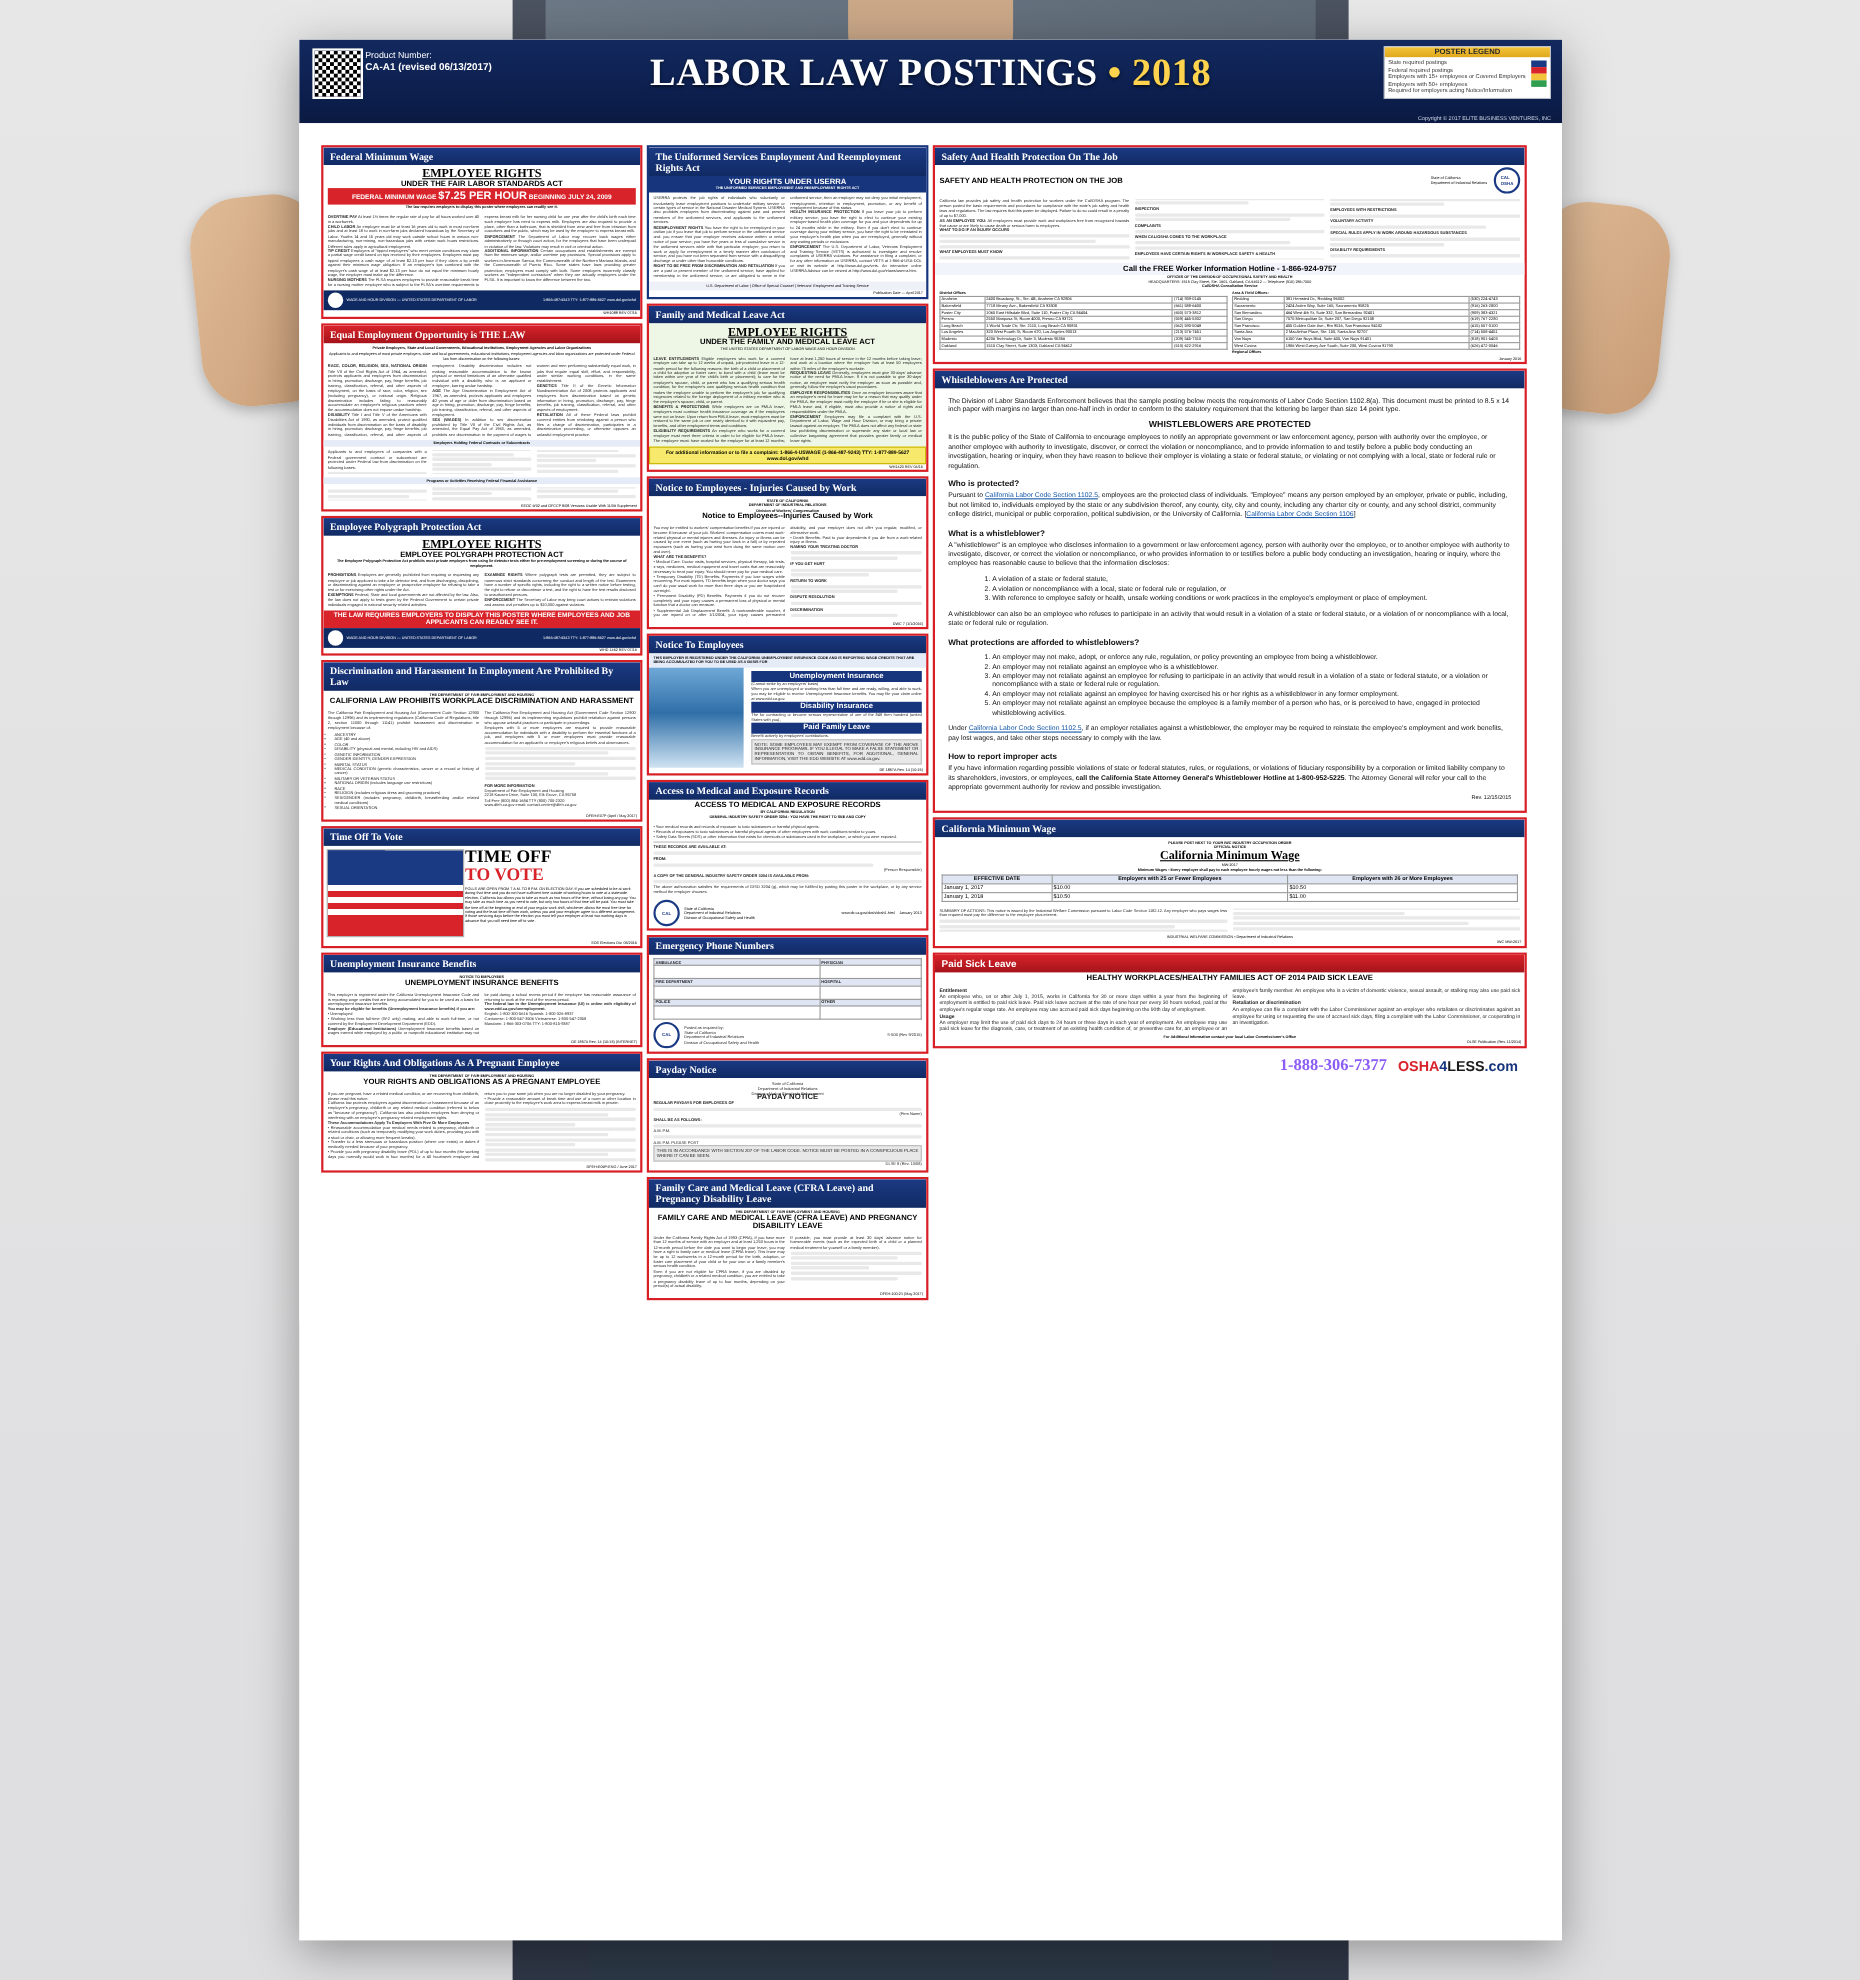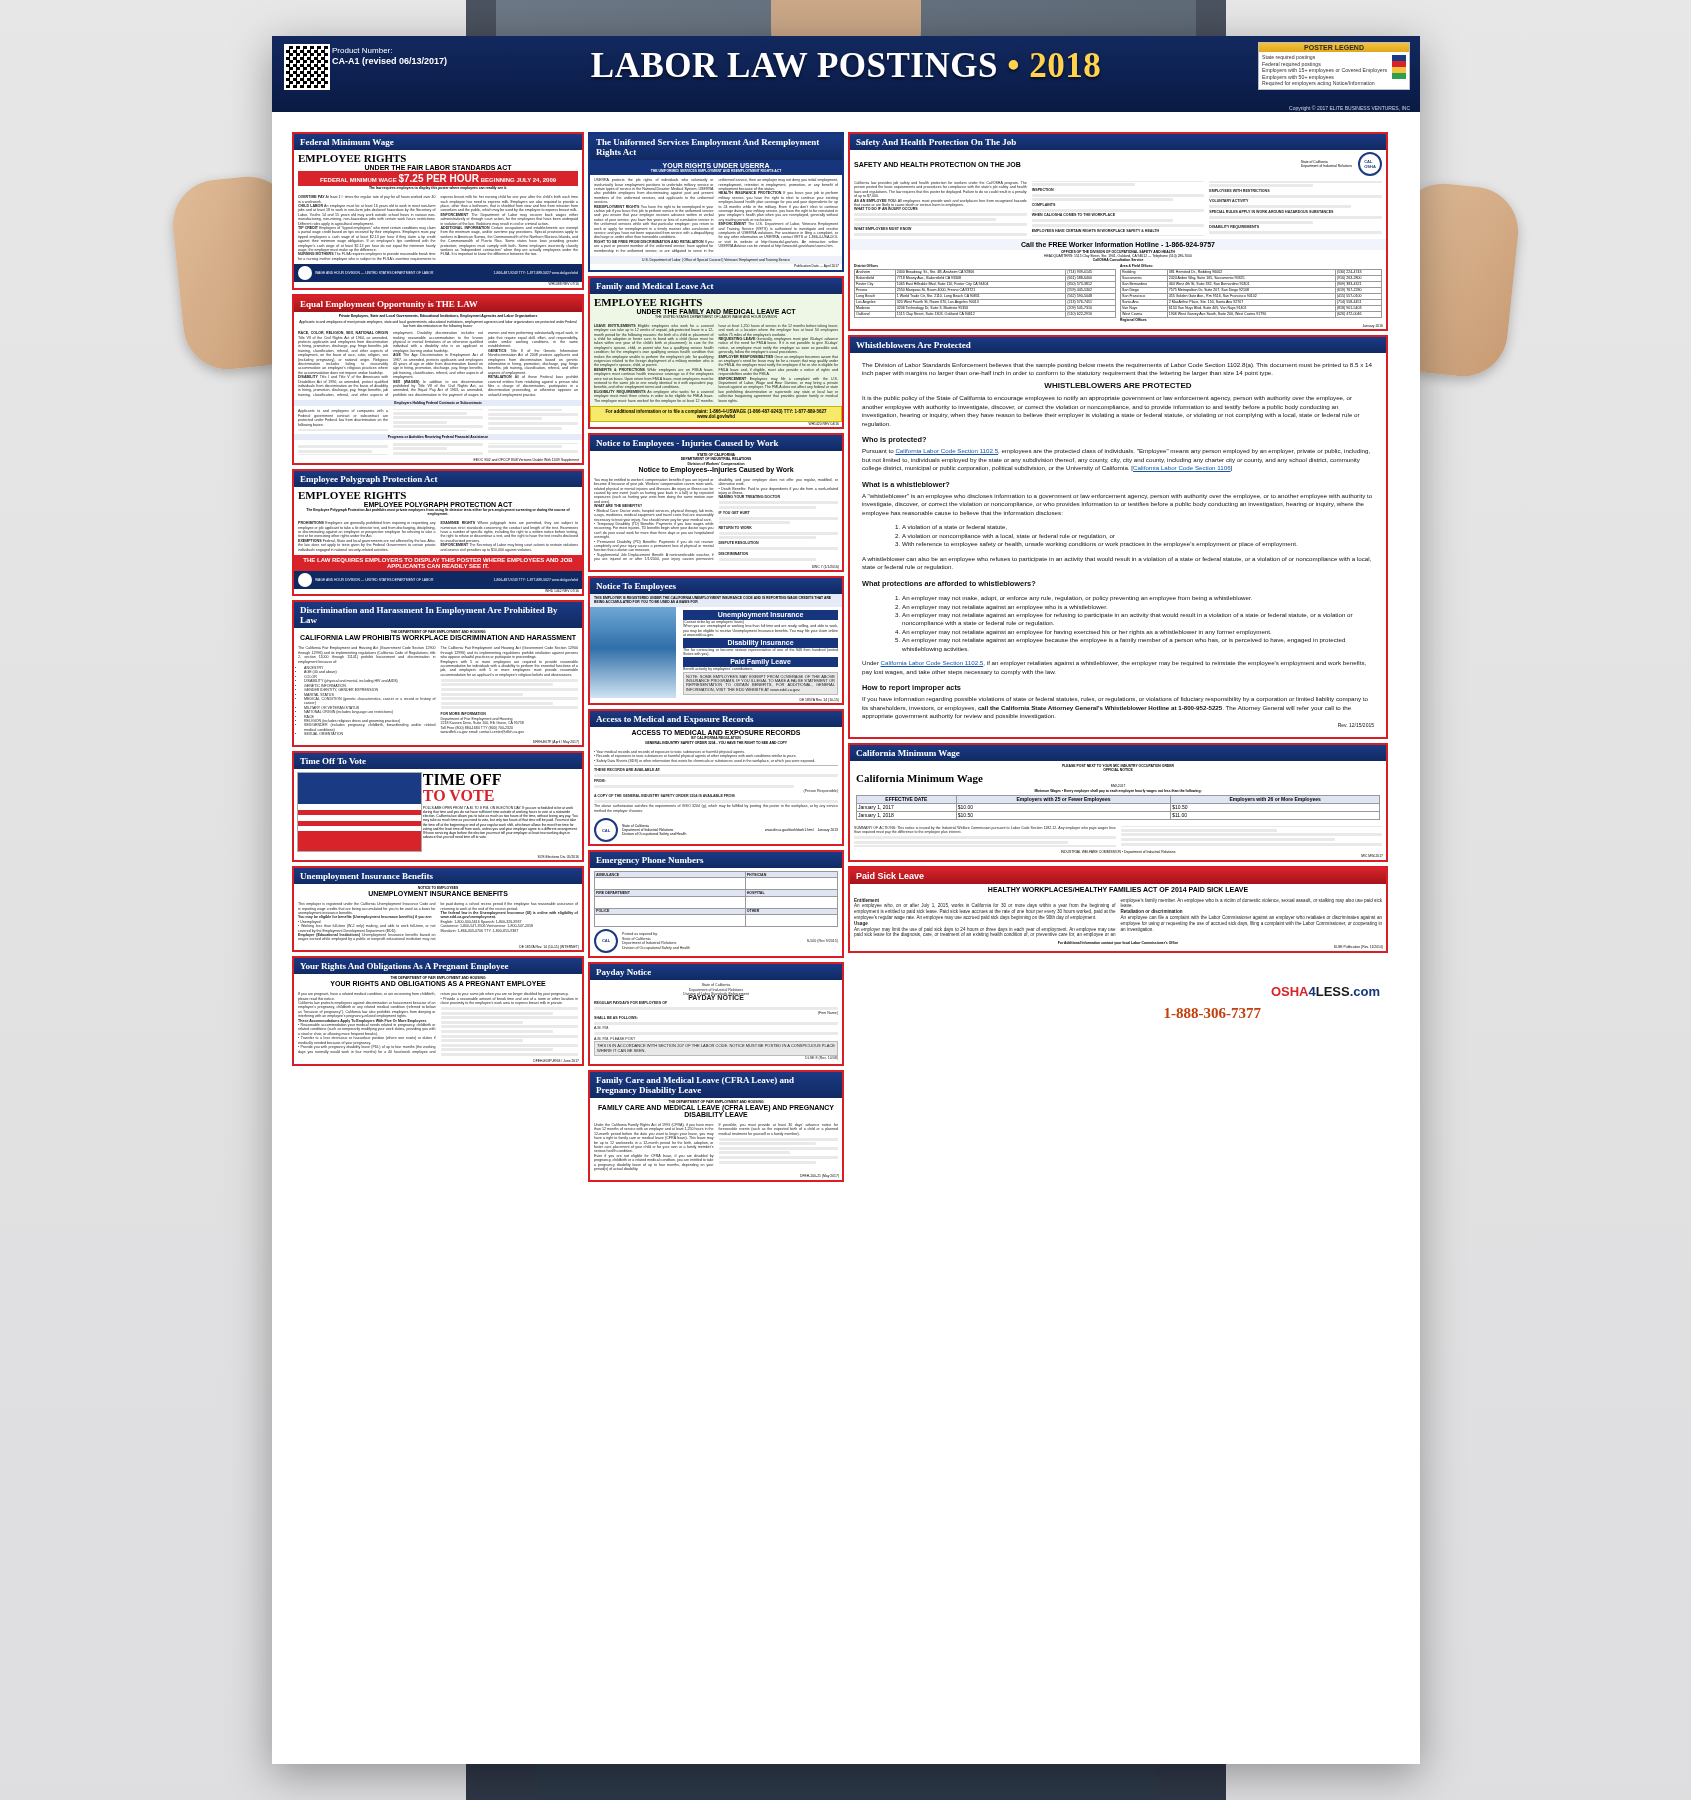--- a/index.html
+++ b/index.html
@@ -57,21 +57,21 @@
   .panel{border:2px solid #d81f26;background:#fff;overflow:hidden;}
   .panel.blue{border-color:#16357c;}
   .p-head{background:linear-gradient(180deg,#1b3a84,#102a63);color:#fff;font-weight:bold;
       font-size:9px;padding:3px 6px;font-family:"Liberation Serif",serif;}
   .p-head.red{background:linear-gradient(180deg,#d8232a,#a5131a);}
   .p-body{padding:3px 4px;font-size:3.6px;line-height:4.4px;color:#222;text-align:justify;
       column-gap:5px;}
   .two{column-count:2;}
   .three{column-count:3;}
   .hline{height:1px;background:#bbb;margin:2px 0;}
-  .big{font-family:"Liberation Serif",serif;font-weight:bold;font-size:11px;}
+  .big{font-family:"Liberation Serif",serif;font-weight:bold;font-size:11px;text-align:center;text-decoration:underline;}
   .mid{font-weight:bold;font-size:7px;text-align:center;}
   .yellowbar{background:#f6e96b;border:1px solid #c9b400;font-size:4.5px;padding:2px;text-align:center;font-weight:bold;}
   .redbar{background:#d8232a;color:#fff;font-size:6px;font-weight:bold;text-align:center;padding:2px;}
   .graybar{background:#e8e8e8;border:1px solid #bbb;font-size:4px;padding:2px;}
   .fake{display:block;height:3px;background:#e9e9e9;margin:1.6px 0;border-radius:1px;}
   .fake.s{width:60%;}
   .fake.m{width:82%;}
   .logo-dol{display:flex;align-items:center;gap:3px;background:#0f2a63;color:#fff;padding:2px 4px;}
   .logo-dol .circ{width:14px;height:14px;border-radius:50%;background:#fff;}
   .tiny{font-size:3.4px;line-height:4.2px;}
@@ -83,21 +83,21 @@
   .flagbox .stars{position:absolute;left:0;top:0;width:42%;height:40%;background:#1b3a84;}
   .vote-title{font-family:"Liberation Serif",serif;font-weight:bold;font-size:16px;line-height:16px;}
   .vote-title .red{color:#d8232a;}
   .tablebox{width:100%;border-collapse:collapse;font-size:3.6px;}
   .tablebox td,.tablebox th{border:.5px solid #999;padding:.5px 1px;}
   .tablebox th{background:#dfe5f2;}
   .greenpanel{background:#eef7e6;}
   .osha-seal{width:20px;height:20px;border-radius:50%;border:2px solid #1b3a84;
       display:flex;align-items:center;justify-content:center;font-size:4px;font-weight:bold;color:#1b3a84;}
   .footerbar{display:flex;align-items:center;justify-content:flex-end;gap:10px;padding:4px 8px;}
-  .phone{color:#c2410c;font-weight:bold;font-size:15px;font-family:"Liberation Serif",serif;margin-top:44px;}
+  .phone{color:#8b5cf6;font-weight:bold;font-size:15px;font-family:"Liberation Serif",serif;}
   .brand{font-weight:bold;font-size:13px;color:#1a1a1a;}
   .brand .o{color:#d8232a;}
   .brand .web{color:#16357c;}
   .whistle-body{font-size:6.2px;line-height:8.4px;color:#111;padding:8px 12px;text-align:left;}
   .whistle-body h4{font-size:7.4px;margin:8px 0 3px;}
   .whistle-body a{color:#1356a8;text-decoration:underline;}
   .wm-head{text-align:center;font-weight:bold;font-size:8px;padding:4px 0;}
   .blue-strip{background:#16357c;color:#fff;font-size:7px;font-weight:bold;text-align:center;padding:3px;}
   .photo-strip{width:86px;background:linear-gradient(180deg,#6fa8d6,#2f6fa8 45%,#cfe3f2 100%);}
   .rowflex{display:flex;gap:3px;}

